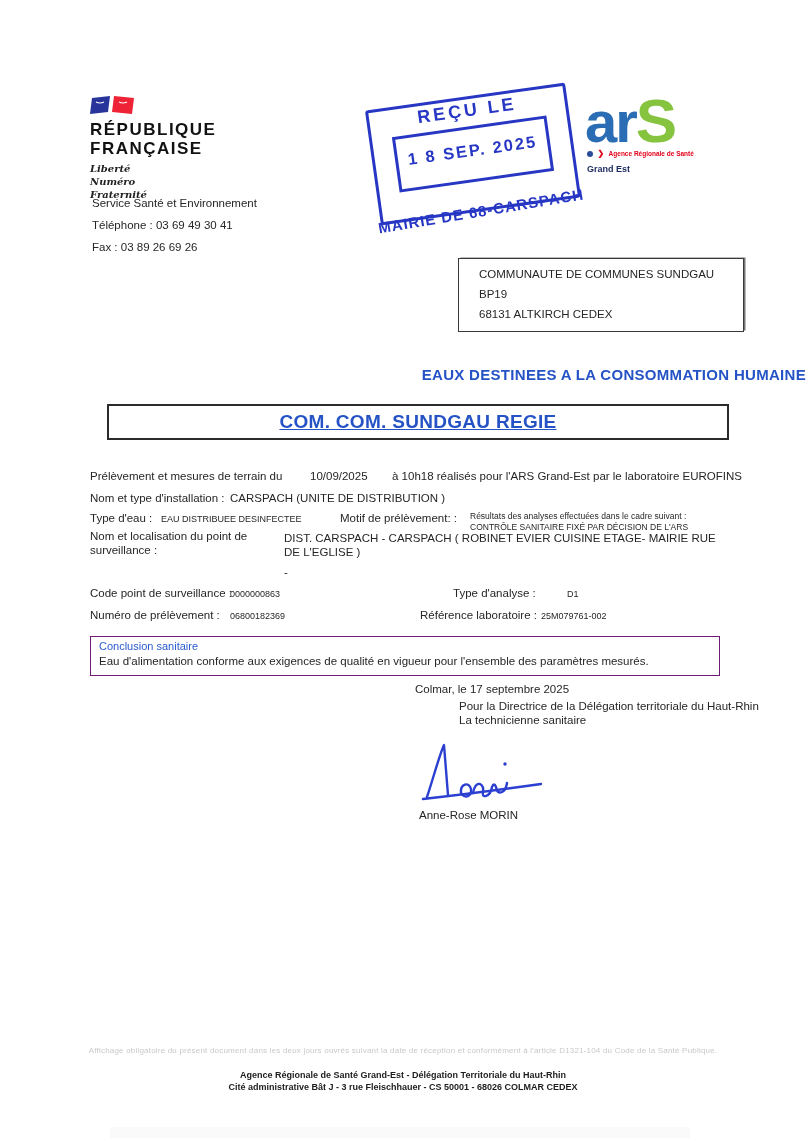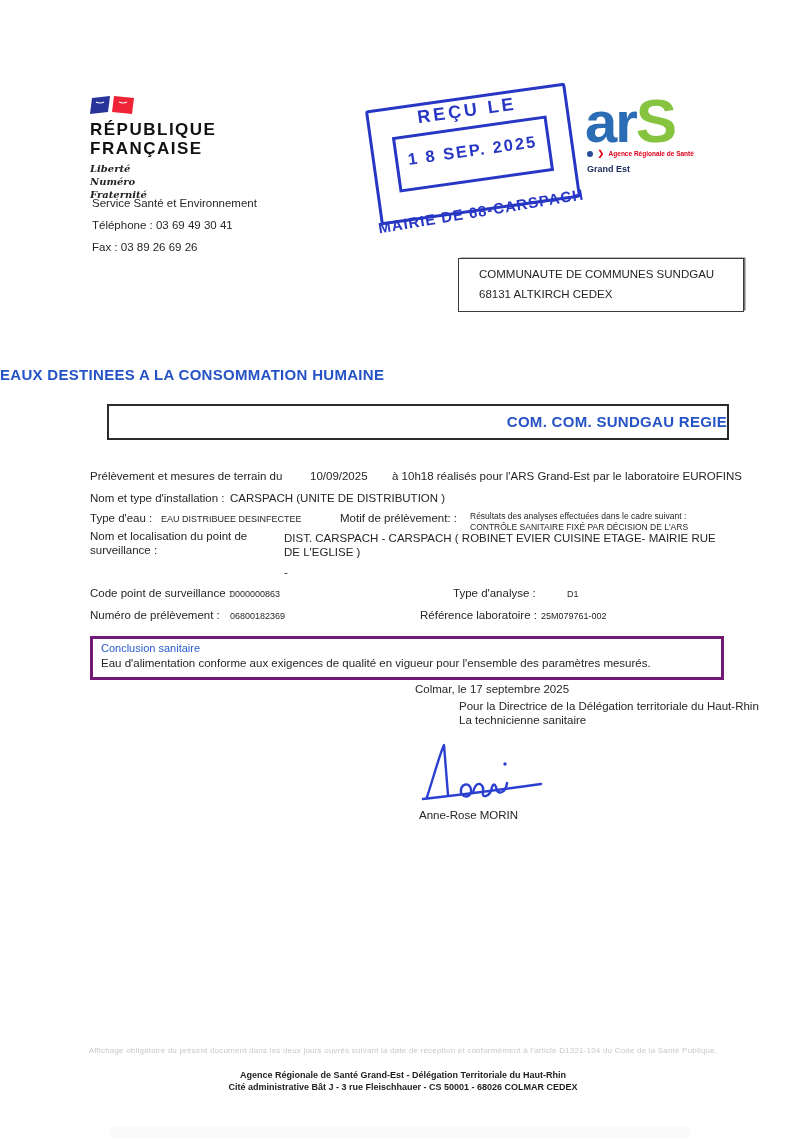--- a/index.html
+++ b/index.html
@@ -36,32 +36,32 @@
   .ars-dot{display:inline-block;width:6px;height:6px;border-radius:50%;background:#2a4b9b;vertical-align:middle;}
   .ars-chev{display:inline-block;color:#e1001a;font-size:8px;font-weight:bold;vertical-align:middle;}
   .ars-agency{font-size:6.5px;font-weight:bold;color:#e1001a;vertical-align:middle;}
   .ars-region{font-size:9px;font-weight:bold;color:#1a2a5e;margin-top:2px;}
 
   
   .recipient{position:absolute;left:458px;top:258px;width:256px;border:1px solid #3a3a3a;
              box-shadow:2px -1px 0 -0.5px #777;padding:5px 8px 7px 20px;font-size:11.5px;line-height:20px;color:#262626;}
 
   
-  .main-title{position:absolute;left:0;top:366px;width:806px;text-align:left;
+  .main-title{position:absolute;left:0;top:366px;width:806px;text-align:right;
               font-size:15px;font-weight:bold;color:#2553c5;letter-spacing:0.3px;}
   .title-box{position:absolute;left:107px;top:404px;width:618px;height:32px;border:2px solid #2b2b2b;}
-  .title-box-text{width:100%;text-align:right;line-height:32px;font-size:15px;font-weight:bold;color:#2553c5;letter-spacing:0.3px;}
+  .title-box-text{width:100%;text-align:center;line-height:32px;font-size:19px;font-weight:bold;color:#2553c5;letter-spacing:0.3px;text-decoration:underline;}
 
   
   .dt{position:absolute;font-size:11.5px;color:#262626;}
   .dt-small{font-size:9px;}
   .dt-xs{font-size:8.5px;line-height:10.5px;}
 
   
-  .conclusion{position:absolute;left:90px;top:636px;width:612px;border:3px solid #701a75;
+  .conclusion{position:absolute;left:90px;top:636px;width:612px;border:1px solid #701a75;
               padding:3px 8px 8px 8px;}
   .conclusion-title{font-size:11px;color:#2a5bd0;margin-bottom:3px;}
   .conclusion-text{font-size:11.5px;color:#262626;}
 
   
   .sig-block{position:absolute;left:415px;top:683px;font-size:11.5px;color:#262626;}
   .sig-date{margin-bottom:4px;}
   .sig-lines{line-height:14px;padding-left:44px;}
   .sig-svg{margin:14px 0 0 2px;display:block;}
   .sig-name{margin:6px 0 0 4px;}
@@ -114,20 +114,21 @@
   </div>
 
   <div class="contact">
     <div>Service Santé et Environnement</div>
     <div>Téléphone : 03 69 49 30 41</div>
     <div>Fax : 03 89 26 69 26</div>
   </div>
 
   <div class="recipient">
     <div>COMMUNAUTE DE COMMUNES SUNDGAU</div>
+    <div>BP19</div>
     <div>68131 ALTKIRCH CEDEX</div>
   </div>
 
   <div class="main-title">EAUX DESTINEES A LA CONSOMMATION HUMAINE</div>
   <div class="title-box">
     <div class="title-box-text">COM. COM. SUNDGAU REGIE</div>
   </div>
 
   <div class="dt" style="left:90px;top:470px;">Prélèvement et mesures de terrain du</div>
   <div class="dt" style="left:310px;top:470px;">10/09/2025</div>

